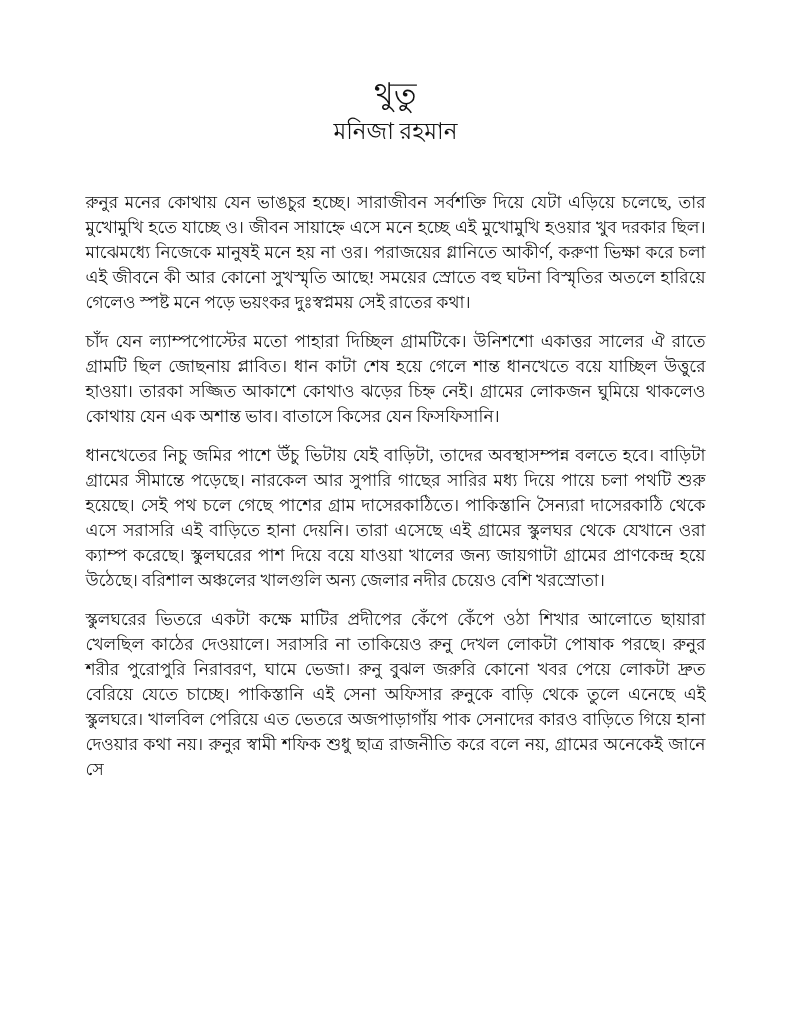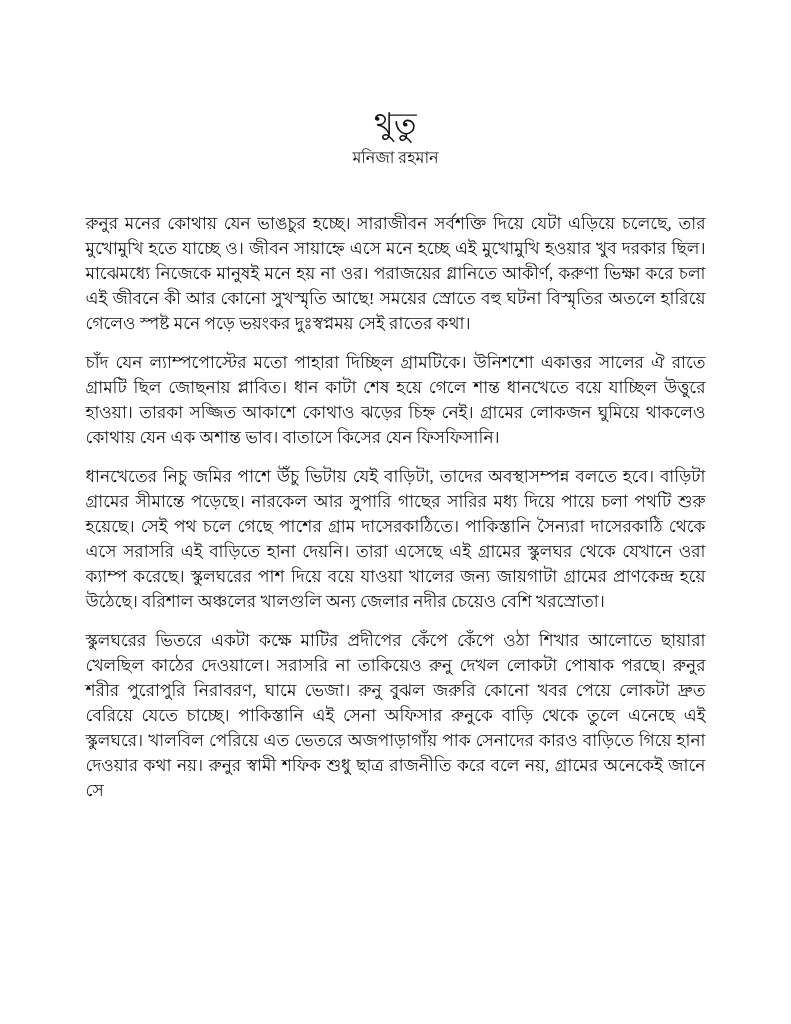--- a/index.html
+++ b/index.html
@@ -18,31 +18,31 @@
   .page {
     position: absolute;
     top: 0;
     left: 0;
     width: 791px;
     height: 1024px;
     background: #ffffff;
   }
   .story-title {
     margin: 0;
-    padding-top: 106px;
+    padding-top: 76px;
     text-align: center;
     font-size: 30px;
     font-weight: normal;
     line-height: 1.2;
     letter-spacing: 0.5px;
   }
   .author-name {
     margin: 6px 0 0 0;
     text-align: center;
-    font-size: 16px;
+    font-size: 23px;
     font-weight: normal;
     line-height: 1.2;
   }
   .content {
     width: 620px;
     margin: 44px auto 0 auto;
     text-align: justify;
     font-size: 17px;
     line-height: 25px;
   }

